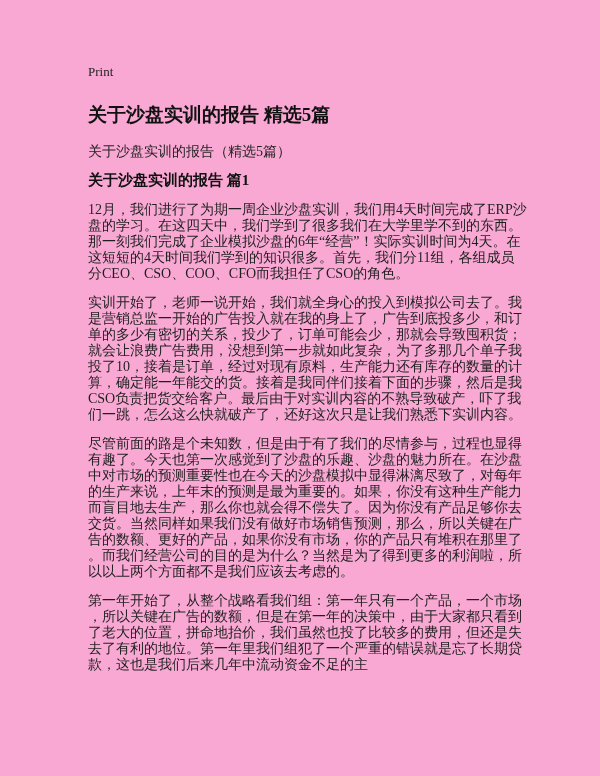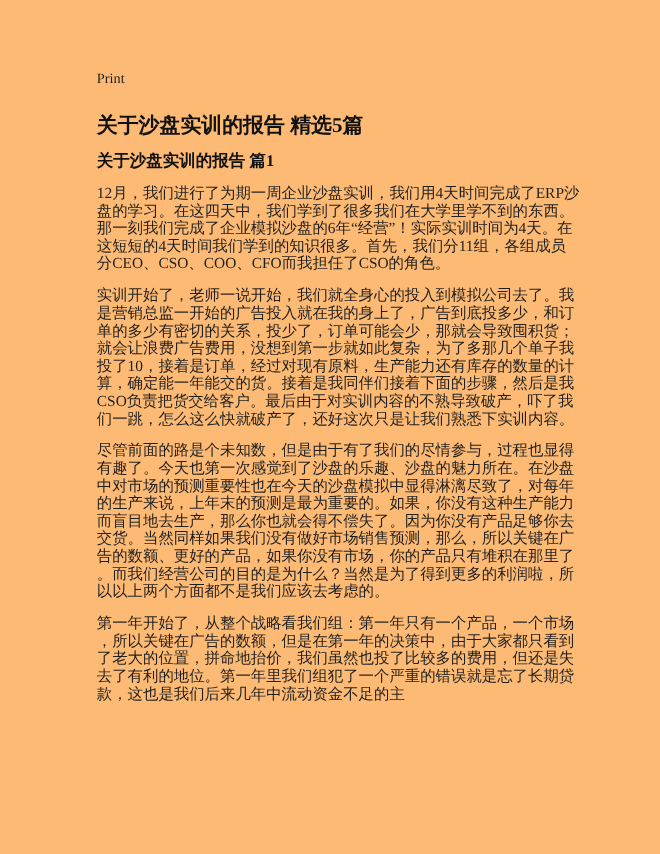--- a/index.html
+++ b/index.html
@@ -4,21 +4,21 @@
 <style>
   html, body {
     margin: 0;
     padding: 0;
     background: #ffffff;
   }
   .page {
     position: relative;
     width: 600px;
     height: 776px;
-    background: #fdba74;
+    background: #f9a8d4;
     overflow: hidden;
     font-family: "Liberation Serif", "DejaVu Serif", serif;
     color: #1f1f1f;
     box-sizing: border-box;
     padding: 62px 72px 0 88px;
   }
   .print-link {
     display: inline-block;
     font-size: 13px;
     line-height: 15px;
@@ -63,20 +63,21 @@
 </style>
 </head>
 <body>
 
 <div class="page">
 
   <a class="print-link">Print</a>
 
   <h1 class="doc-title">关于沙盘实训的报告 精选5篇</h1>
 
+  <p class="doc-subtitle">关于沙盘实训的报告（精选5篇）</p>
 
   <h2 class="section-heading">关于沙盘实训的报告 篇1</h2>
 
   <div class="article">
     <p class="para">12月，我们进行了为期一周企业沙盘实训，我们用4天时间完成了ERP沙盘的学习。在这四天中，我们学到了很多我们在大学里学不到的东西。那一刻我们完成了企业模拟沙盘的6年“经营”！实际实训时间为4天。在这短短的4天时间我们学到的知识很多。首先，我们分11组，各组成员分CEO、CSO、COO、CFO而我担任了CSO的角色。</p>
     <p class="para">实训开始了，老师一说开始，我们就全身心的投入到模拟公司去了。我是营销总监一开始的广告投入就在我的身上了，广告到底投多少，和订单的多少有密切的关系，投少了，订单可能会少，那就会导致囤积货；就会让浪费广告费用，没想到第一步就如此复杂，为了多那几个单子我投了10，接着是订单，经过对现有原料，生产能力还有库存的数量的计算，确定能一年能交的货。接着是我同伴们接着下面的步骤，然后是我CSO负责把货交给客户。最后由于对实训内容的不熟导致破产，吓了我们一跳，怎么这么快就破产了，还好这次只是让我们熟悉下实训内容。</p>
     <p class="para">尽管前面的路是个未知数，但是由于有了我们的尽情参与，过程也显得有趣了。今天也第一次感觉到了沙盘的乐趣、沙盘的魅力所在。在沙盘中对市场的预测重要性也在今天的沙盘模拟中显得淋漓尽致了，对每年的生产来说，上年末的预测是最为重要的。如果，你没有这种生产能力而盲目地去生产，那么你也就会得不偿失了。因为你没有产品足够你去交货。当然同样如果我们没有做好市场销售预测，那么，所以关键在广告的数额、更好的产品，如果你没有市场，你的产品只有堆积在那里了。而我们经营公司的目的是为什么？当然是为了得到更多的利润啦，所以以上两个方面都不是我们应该去考虑的。</p>
     <p class="para">第一年开始了，从整个战略看我们组：第一年只有一个产品，一个市场，所以关键在广告的数额，但是在第一年的决策中，由于大家都只看到了老大的位置，拼命地抬价，我们虽然也投了比较多的费用，但还是失去了有利的地位。第一年里我们组犯了一个严重的错误就是忘了长期贷款，这也是我们后来几年中流动资金不足的主</p>
   </div>
 

